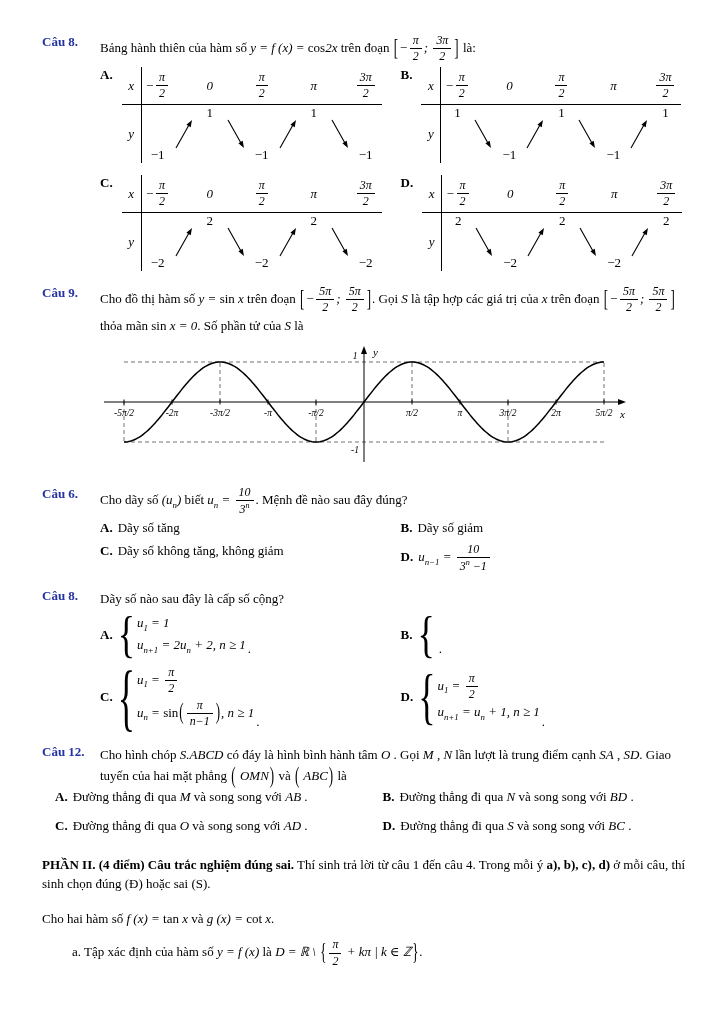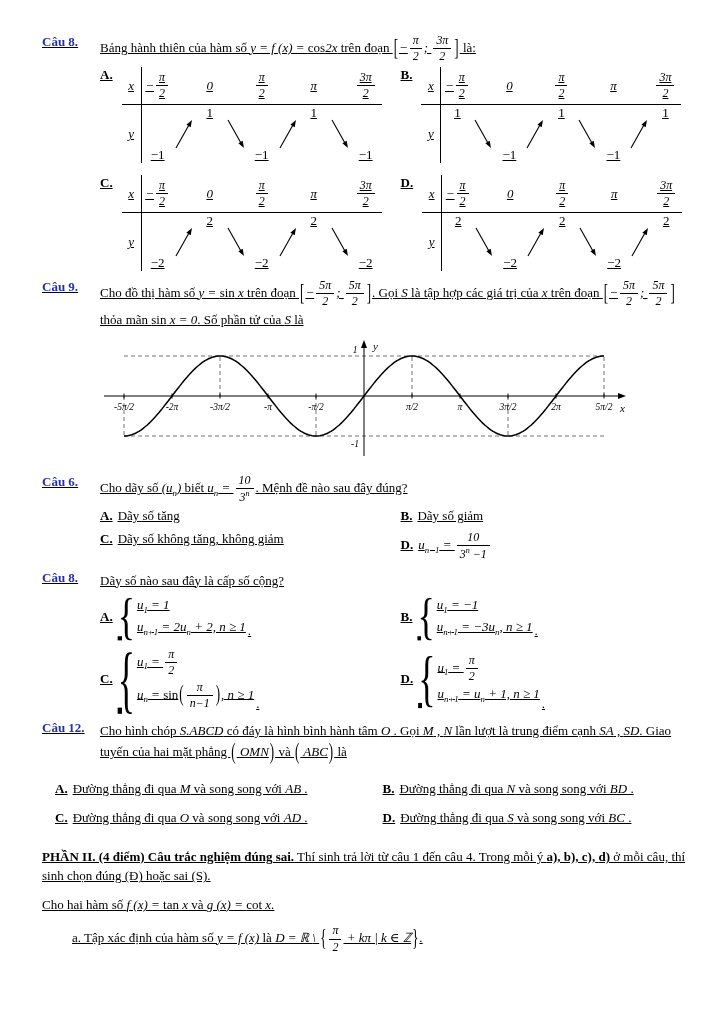--- a/index.html
+++ b/index.html
@@ -1,22 +1,22 @@
 <!DOCTYPE html>
 <html style="--accent: #2433a2;"><head>
 <meta charset="utf-8">
 <style>
   :root { --accent:#2433a2; }
   * { box-sizing:border-box; }
   body {
     margin:0; width:725px; height:1024px; overflow:hidden; background:#ffffff;
     font-family:"Liberation Serif","DejaVu Serif",serif; font-size:13px; color:#000;
   }
-  .page { padding:34px 24px 0 42px;text-decoration:underline; }
-  .q { display:flex; margin-top:8px; }
+  .page { padding:34px 24px 0 42px; }
+  .q { display:flex; margin-top:14px; }
   .page .q:first-child { margin-top:0; }
   .q-label { flex:0 0 58px; font-weight:700; color:var(--accent); }
   .q-body { flex:1; min-width:0; }
   .prompt { line-height:1.65; }
   .okey { font-weight:700; margin-right:5px; }
   .math { font-style:italic; white-space:nowrap; }
   .mi { font-style:italic; }
   .mup { font-style:normal; }
   sub,sup { font-size:0.68em; }
   .frac { display:inline-flex; flex-direction:column; text-align:center; vertical-align:middle;
@@ -49,21 +49,21 @@
   
   .optgrid { display:grid; grid-template-columns:1fr 1fr; row-gap:7px; margin-top:4px; }
   .opt { display:flex; align-items:baseline; }
   .caseopt { align-items:center; }
   .cases { display:inline-flex; align-items:center; }
   .cases-brace { font-size:36px; line-height:0.9; font-weight:400; transform-origin:center; margin-right:2px; }
   .cases-lines { display:flex; flex-direction:column; row-gap:3px; padding:2px 0;justify-content:space-between; }
   .cases-line { line-height:1.25; }
   .osuffix { align-self:flex-end; margin-left:2px; }
   
-  .q12-opts { display:grid; grid-template-columns:1fr 1fr; row-gap:3px; margin-top:16px; padding-left:13px; line-height:1.55;gap:9px; }
+  .q12-opts { display:grid; grid-template-columns:1fr 1fr; row-gap:3px; margin-top:0; padding-left:13px; line-height:1.55;gap:9px; }
   .part2 { margin-top:19px; line-height:1.5; }
   .item-a { margin:9px 0 0 30px; line-height:1.8; }
 </style>
 </head>
 <body>
 
 <div class="page">
 
   <div class="q">
     <span class="q-label">Câu 8.</span>
@@ -516,24 +516,20 @@
                 <div class="cases-line math"><span class="mi">u</span><sub><span class="mi">1</span></sub><span class="mi"> = 1</span></div>
                 <div class="cases-line math"><span class="mi">u</span><sub><span class="mi">n+1</span></sub><span class="mi"> = 2u</span><sub><span class="mi">n</span></sub><span class="mi"> + 2,  n ≥ 1</span></div>
               </span>
             </span>
             <span class="osuffix">.</span>
           </div>
           <div class="opt caseopt">
             <span class="okey">B.</span>
             <span class="cases">
               <span class="cases-brace" style="transform: scaleY(1.38);">{</span>
-              <span class="cases-lines">
-                <div class="cases-line math"><span class="mi">u</span><sub><span class="mi">1</span></sub><span class="mi"> = −1</span></div>
-                <div class="cases-line math"><span class="mi">u</span><sub><span class="mi">n+1</span></sub><span class="mi"> = −3u</span><sub><span class="mi">n</span></sub><span class="mi">,  n ≥ 1</span></div>
-              </span>
             </span>
             <span class="osuffix">.</span>
           </div>
           <div class="opt caseopt">
             <span class="okey">C.</span>
             <span class="cases">
               <span class="cases-brace" style="transform: scaleY(2.06);">{</span>
               <span class="cases-lines">
                 <div class="cases-line math"><span class="mi">u</span><sub><span class="mi">1</span></sub><span class="mi"> = </span><span class="frac">
                     <span class="fnum"><span class="mi">π</span></span>

